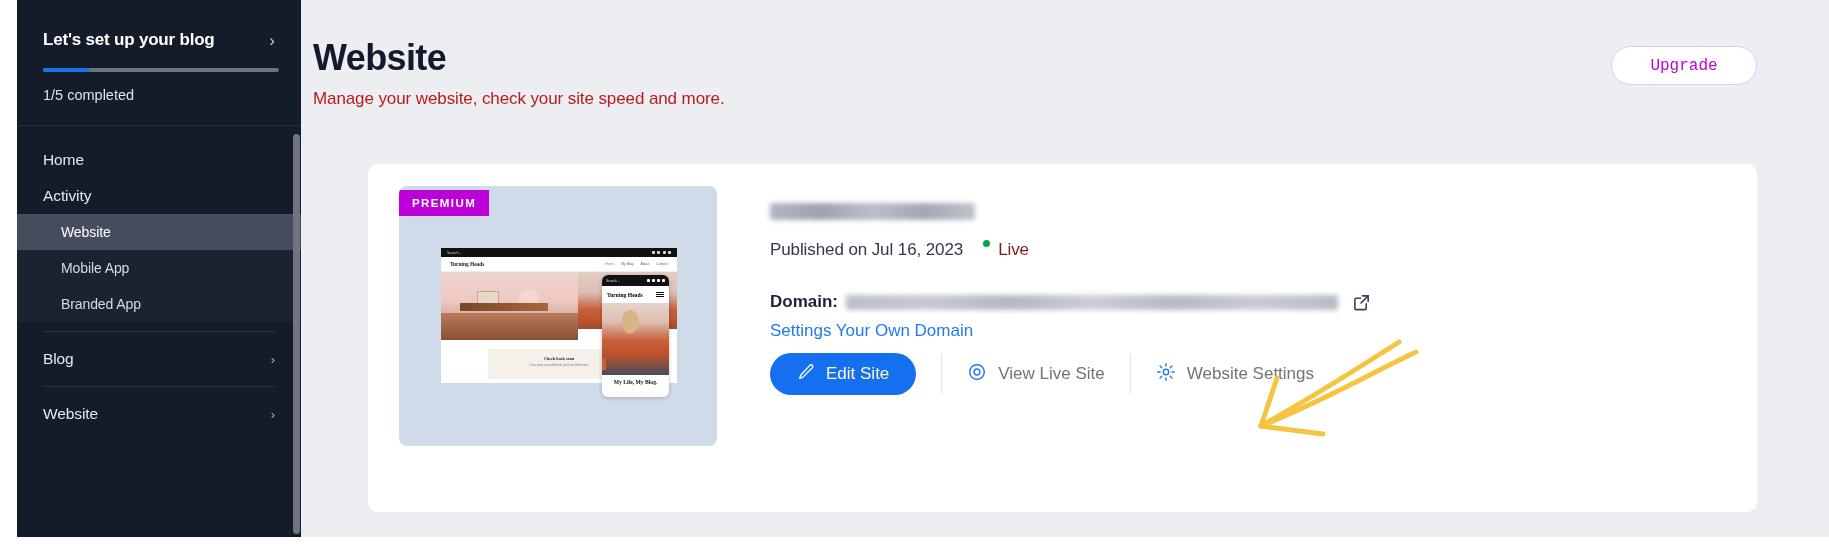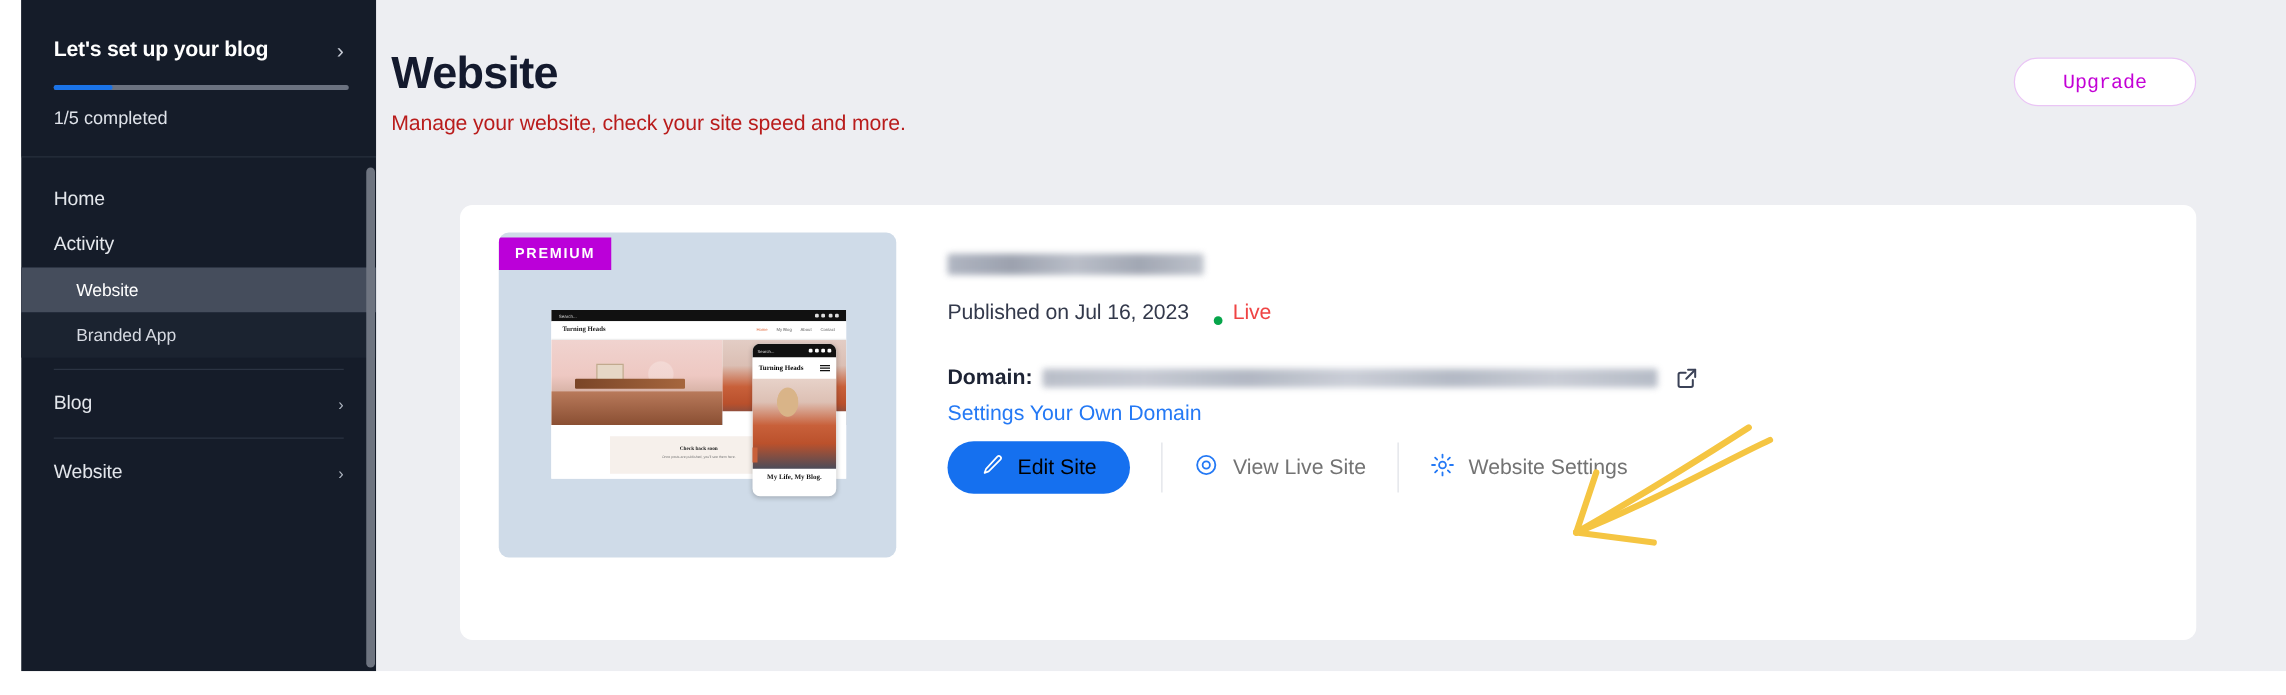--- a/index.html
+++ b/index.html
@@ -148,21 +148,21 @@
   
   .card {
     position: absolute;
     left: 67px; top: 164px;
     width: 1389px; height: 348px;
     background: #ffffff;
     border-radius: 10px;
     display: flex;
   }
   .thumb {
-    margin: 22px 0 0 31px;
+    margin: 22px 12px 0 31px;
     width: 318px; height: 260px;
     background: #cfdbe8;
     border-radius: 8px;
     position: relative;
     overflow: hidden;
     flex: 0 0 auto;
   }
   .premium-badge {
     position: absolute;
     left: 0; top: 4px;
@@ -305,30 +305,30 @@
   }
   .site-name {
     width: 205px; height: 17px;
     border-radius: 2px;
     background: linear-gradient(90deg,#aab0bd,#949aa8,#b4b9c4,#9aa0ad,#b9bec8);
     filter: blur(2.6px);
     opacity: .92;
   }
   .published-row {
     margin-top: 20px;
-    display: flex; align-items: flex-end;
+    display: flex; align-items: flex-start;
     font-size: 17px; color: #33394b;
     letter-spacing: -0.1px;
   }
   .live-dot {
     width: 7px; height: 7px; border-radius: 50%;
     background: #06a54a;
     margin: 0 8px 0 20px;
   }
-  .live-text { color: #ef4444; }
+  .live-text { color: #7f1d1d; }
   .domain-row {
     margin-top: 32px;
     display: flex; align-items: center;
     font-size: 17px; color: #1d2334;
   }
   .domain-label { font-weight: bold; margin-right: 8px; }
   .domain-value {
     width: 492px; height: 15px;
     border-radius: 2px;
     background: linear-gradient(90deg,#b6bbc6,#c3c7d1,#aeb4c0,#c8ccd5,#b0b6c2,#c6cad3,#b2b8c4);
@@ -346,21 +346,21 @@
   .actions {
     position: absolute;
     left: 41px; top: 189px;
     display: flex; align-items: center;
   }
   .btn-edit {
     height: 42px;
     padding: 0 27px;
     border-radius: 21px;
     background: #1570ef;
-    color: #000000;
+    color: #fef9c3;
     font-size: 17px;
     font-weight: 500;
     display: flex; align-items: center; gap: 11px;
     cursor: pointer;
     border: none;
     font-family: "Liberation Sans", sans-serif;
   }
   .vsep { width: 1px; height: 40px; background: #dfe2e8; margin: 0 25px; }
   .btn-link {
     color: #737373;
@@ -411,20 +411,23 @@
       </div>
 
       <div class="nav-item">
         <span class="label">Activity</span>
       </div>
 
 
       <div class="nav-group-children">
         <div class="nav-item sub active">
           <span class="label">Website</span>
+        </div>
+        <div class="nav-item sub">
+          <span class="label">Mobile App</span>
         </div>
         <div class="nav-item sub">
           <span class="label">Branded App</span>
         </div>
       </div>
 
       <div class="divider-line"></div>
 
       <div class="nav-item">
         <span class="label">Blog</span>

